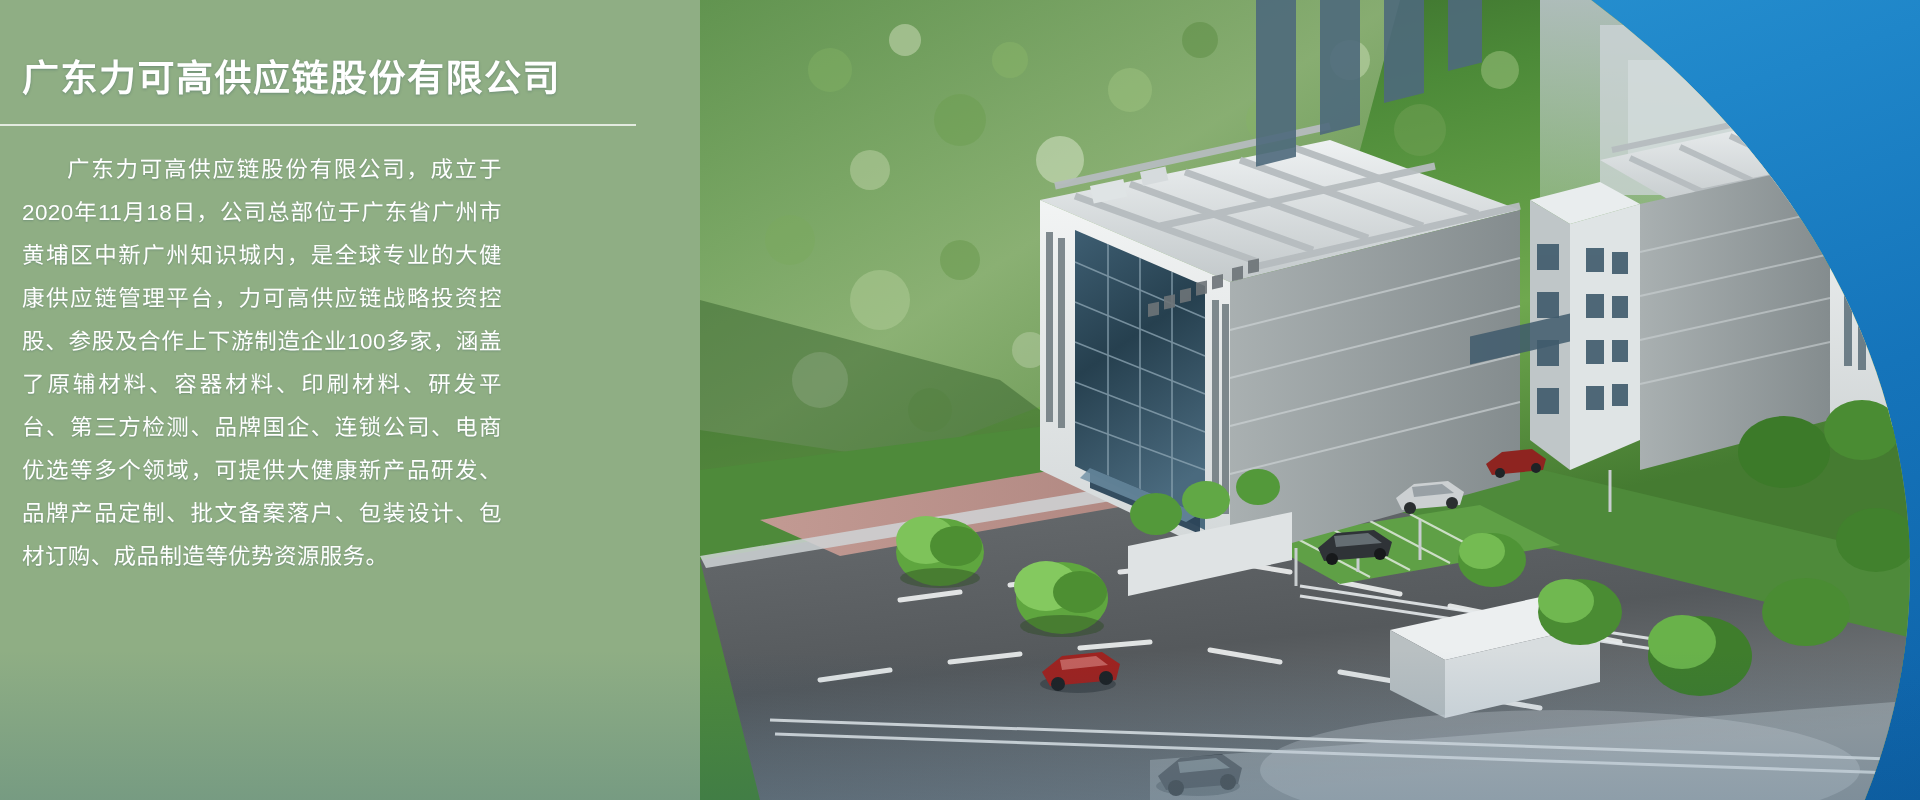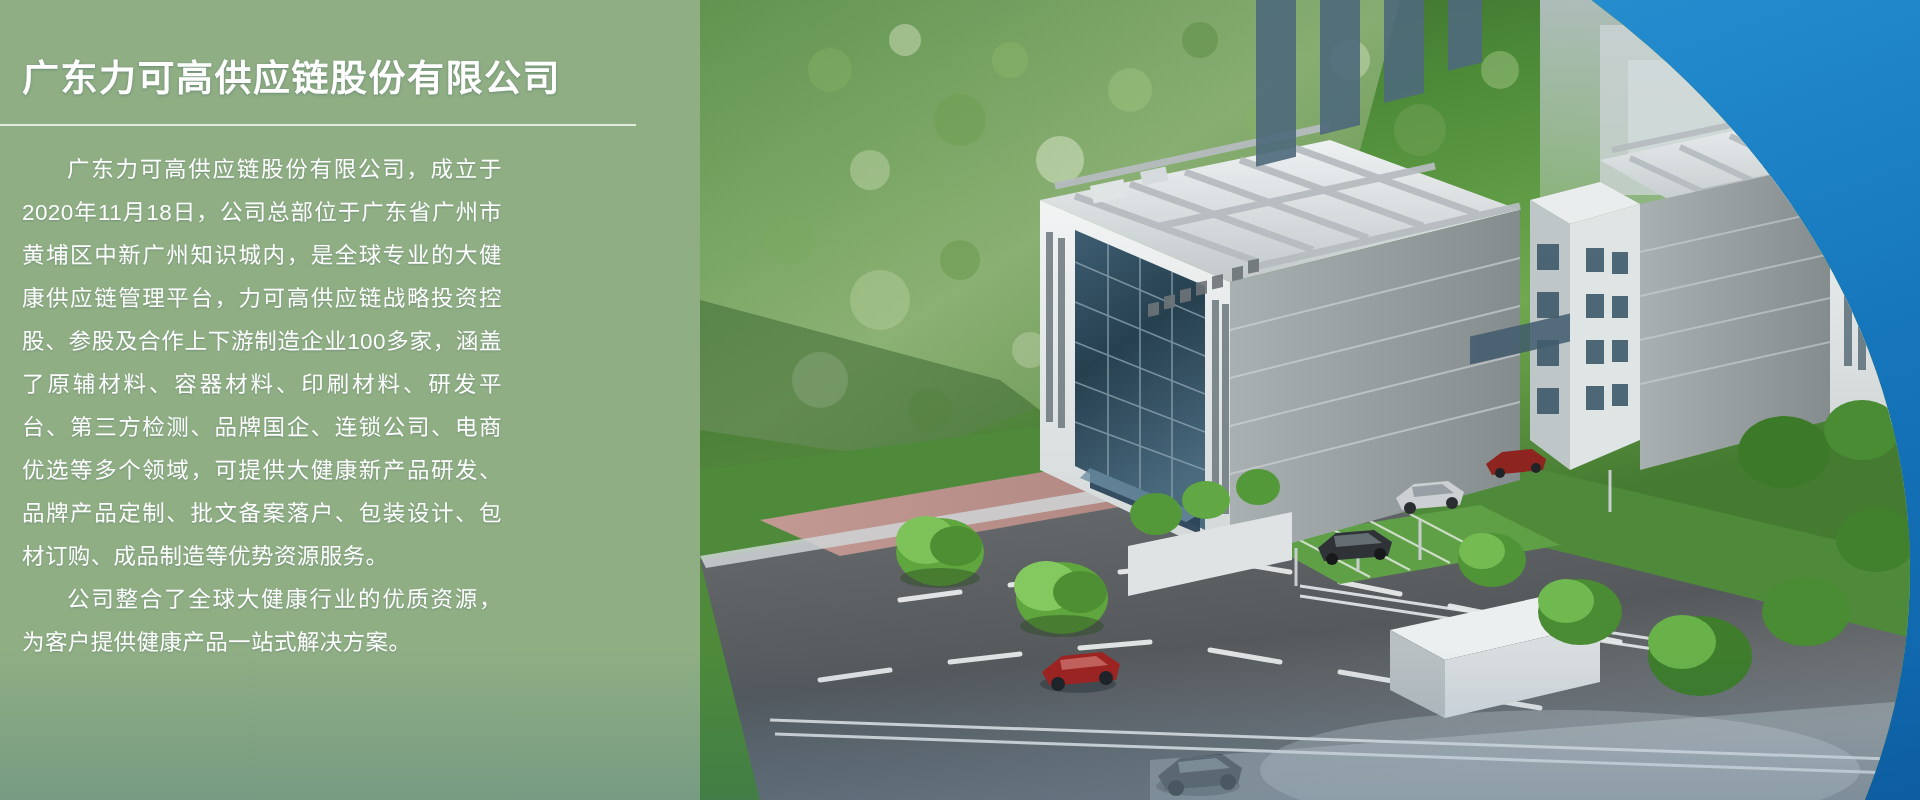--- a/index.html
+++ b/index.html
@@ -445,18 +445,17 @@
         </svg>
       </div>
     </div>
   </div>
 
   <div id="text-panel">
     <h1 id="page-title">广东力可高供应链股份有限公司</h1>
     <div id="title-divider"></div>
     <div id="body-copy">
       <p>广东力可高供应链股份有限公司，成立于2020年11月18日，公司总部位于广东省广州市黄埔区中新广州知识城内，是全球专业的大健康供应链管理平台，力可高供应链战略投资控股、参股及合作上下游制造企业100多家，涵盖了原辅材料、容器材料、印刷材料、研发平台、第三方检测、品牌国企、连锁公司、电商优选等多个领域，可提供大健康新产品研发、品牌产品定制、批文备案落户、包装设计、包材订购、成品制造等优势资源服务。</p>
-      <p>公司整合了全球大健康行业的优质资源，为客户提供健康产品一站式解决方案。</p>
     </div>
   </div>
 
   <div class="fade-bottom"></div>
 </div>
 
 </body></html>

